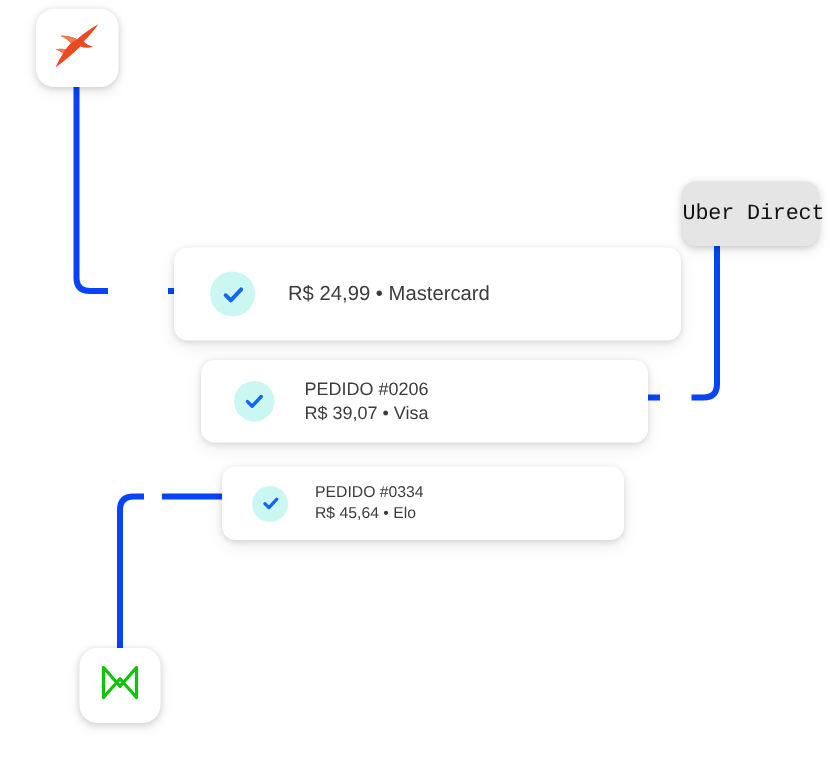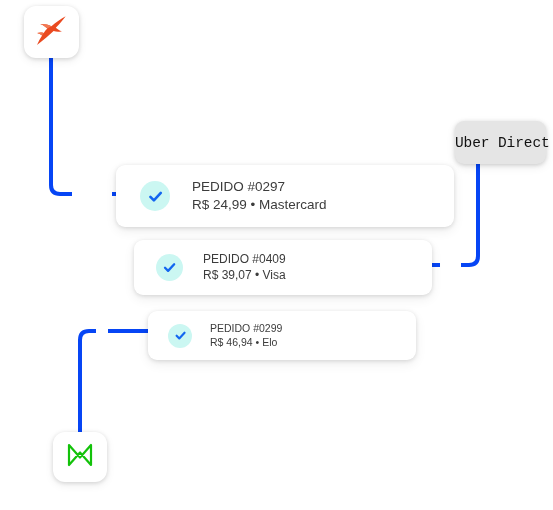--- a/index.html
+++ b/index.html
@@ -166,46 +166,45 @@
     <span class="node-label">Uber Direct</span>
   </div>
 
   <div class="order-card" id="card-0">
     <span class="check-badge">
       <svg width="17" height="17" viewBox="0 0 17 17" aria-hidden="true">
         <path d="M3.4 8.8 L6.9 12.3 L13.8 4.9" fill="none" stroke="#1366F0" stroke-width="2.6" stroke-linecap="round" stroke-linejoin="round"></path>
       </svg>
     </span>
     <span class="card-text">
-      <span class="card-title">PEDIDO #0297</span>
       <span class="card-sub">R$ 24,99 • Mastercard</span>
     </span>
   </div>
 
   <div class="order-card" id="card-1">
     <span class="check-badge">
       <svg width="15" height="15" viewBox="0 0 17 17" aria-hidden="true">
         <path d="M3.4 8.8 L6.9 12.3 L13.8 4.9" fill="none" stroke="#1366F0" stroke-width="2.6" stroke-linecap="round" stroke-linejoin="round"></path>
       </svg>
     </span>
     <span class="card-text">
-      <span class="card-title">PEDIDO #0409</span>
+      <span class="card-title">PEDIDO #0206</span>
       <span class="card-sub">R$ 39,07 • Visa</span>
     </span>
   </div>
 
   <div class="order-card" id="card-2">
     <span class="check-badge">
       <svg width="13" height="13" viewBox="0 0 17 17" aria-hidden="true">
         <path d="M3.4 8.8 L6.9 12.3 L13.8 4.9" fill="none" stroke="#1366F0" stroke-width="2.8" stroke-linecap="round" stroke-linejoin="round"></path>
       </svg>
     </span>
     <span class="card-text">
-      <span class="card-title">PEDIDO #0299</span>
-      <span class="card-sub">R$ 46,94 • Elo</span>
+      <span class="card-title">PEDIDO #0334</span>
+      <span class="card-sub">R$ 45,64 • Elo</span>
     </span>
   </div>
 
   <div class="logo-tile" id="mottu-tile">
     <span>
       <svg width="28" height="26" viewBox="0 0 28 26" aria-hidden="true">
         <path d="M3 23 L3 3 L14 15.5 L25 3 L25 23 L14 10.5 Z" fill="none" stroke="#13C20A" stroke-width="2.2" stroke-linejoin="round" stroke-linecap="round"></path>
       </svg>
     </span>
   </div>

